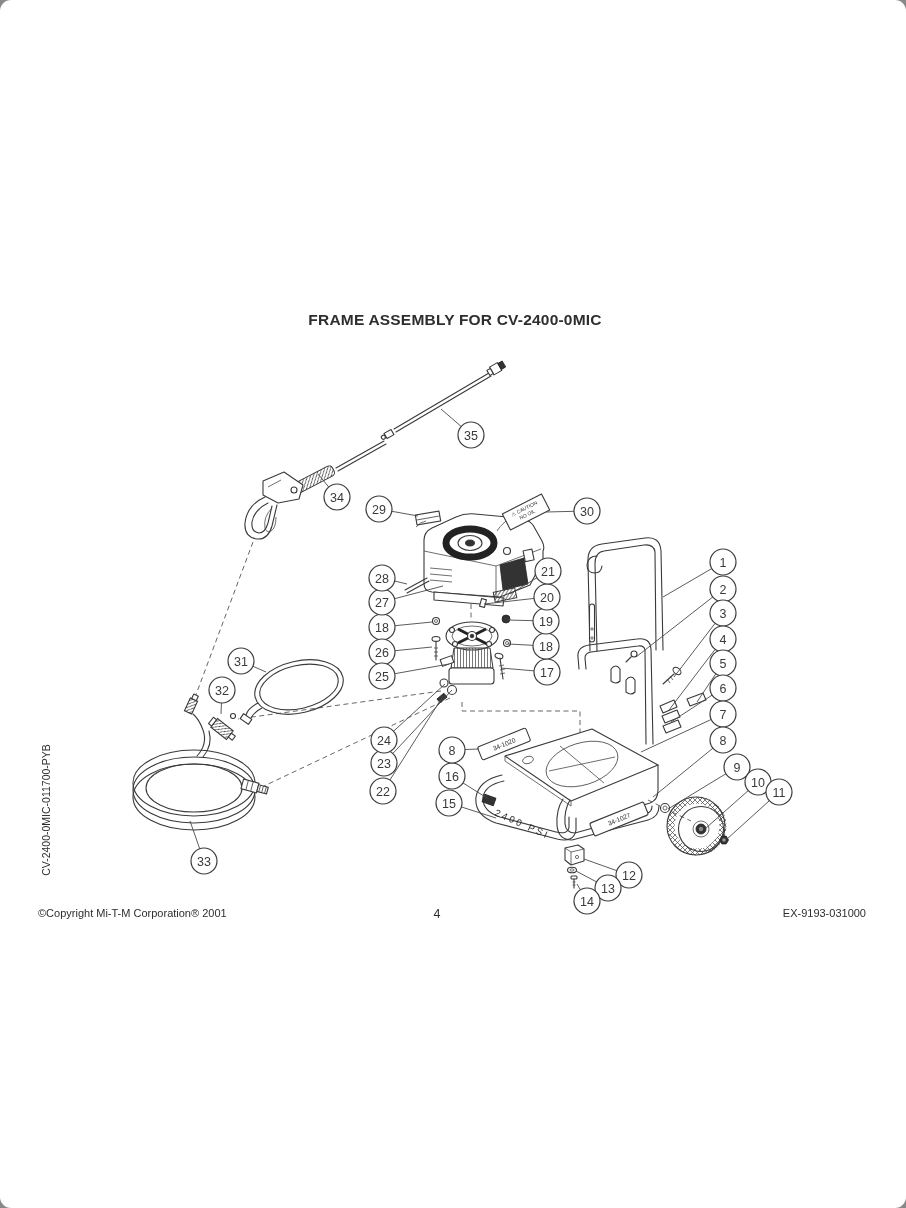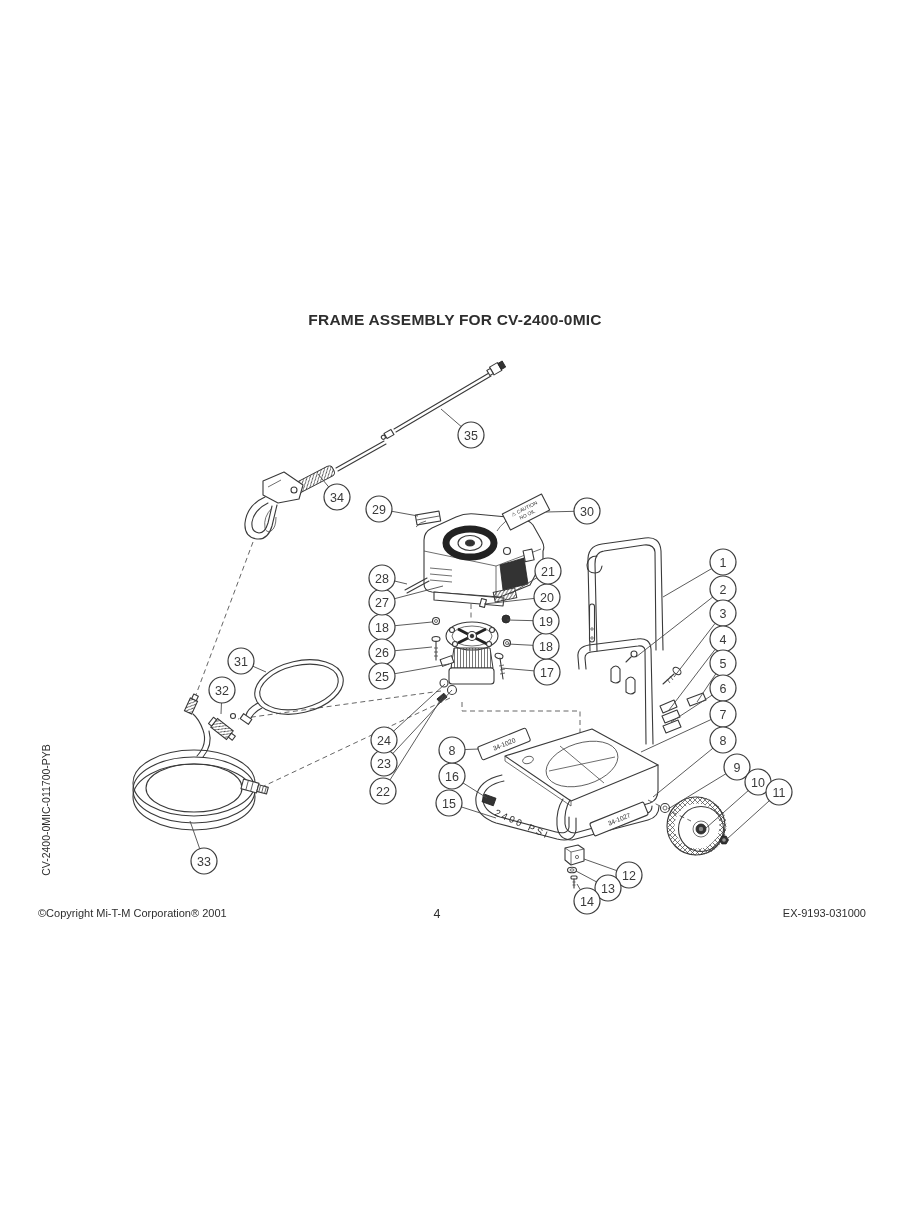--- a/index.html
+++ b/index.html
@@ -1,18 +1,18 @@
 <!DOCTYPE html>
 <html><head>
 <meta charset="utf-8">
 <style>
   html,body{margin:0;padding:0;background:#888;}
   #page{
     position:relative;width:906px;height:1208px;background:#ffffff;
-    margin:0 auto;font-family:"Liberation Sans",sans-serif;overflow:hidden;
+    margin:0 auto;font-family:"Liberation Sans",sans-serif;overflow:hidden;border-radius:11px;
   }
   svg{position:absolute;left:0;top:0;}
   text{font-family:"Liberation Sans",sans-serif;fill:#2e2e2e;}
   .title{font-size:15.5px;font-weight:bold;letter-spacing:.2px;}
   .footer{font-size:11px;}
   .pagenum{font-size:12.5px;}
   .sidecode{font-size:10.5px;}
   .tiny{font-size:6.5px;}
   .micro{font-size:5px;}
   .psi{font-size:9.5px;letter-spacing:2.5px;}

